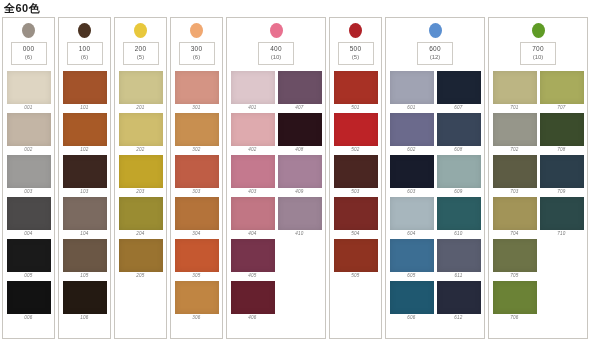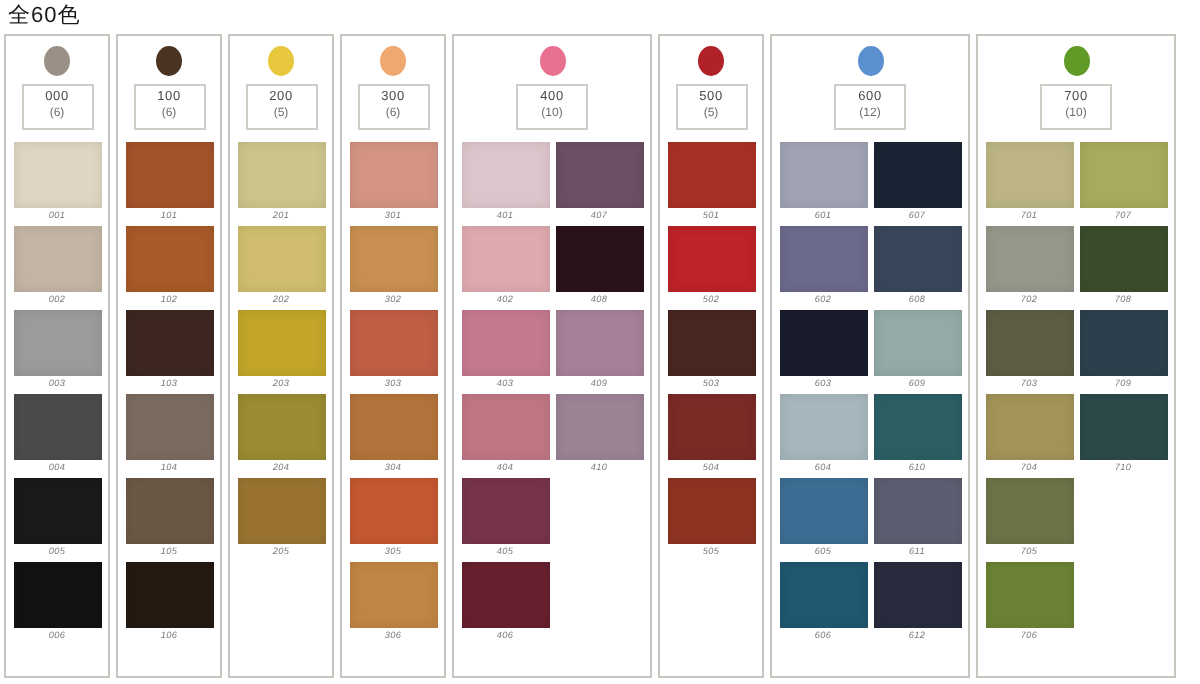--- a/index.html
+++ b/index.html
@@ -9,21 +9,21 @@
   }
   body {
     width: 600px;
     height: 342px;
     font-family: "Liberation Sans", sans-serif;
     overflow: hidden;
     position: relative;
   }
   #page-title {
     font-size: 11px;
-    font-weight: normal;
+    font-weight: bold;
     color: #1a1a1a;
     padding: 2px 0 2px 4px;
     letter-spacing: 0.5px;
     height: 13px;
     line-height: 13px;
   }
   #chart-area {
     display: flex;
     align-items: flex-start;
     gap: 3px;

